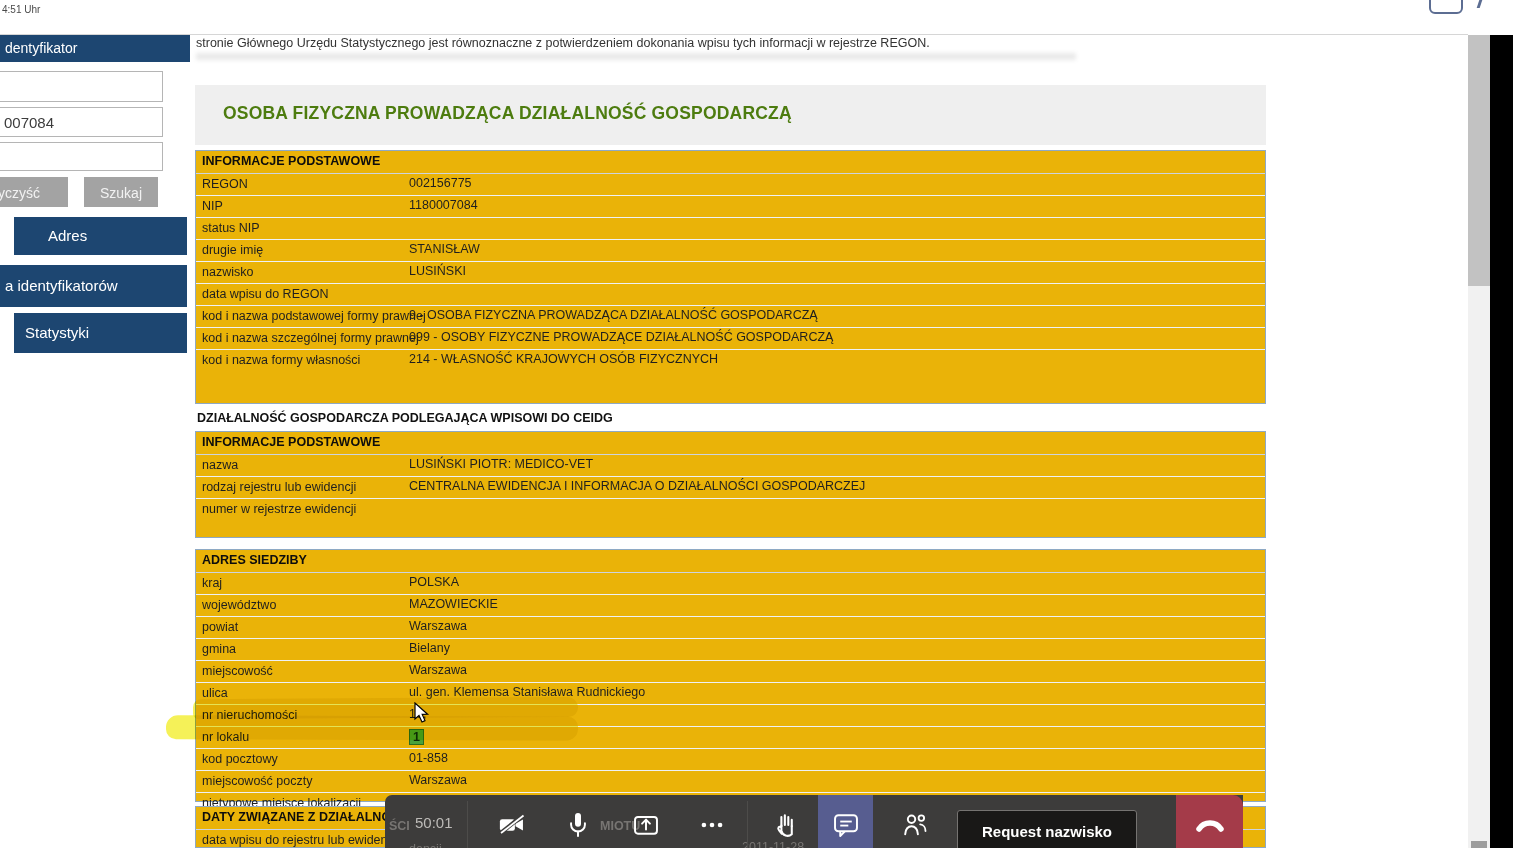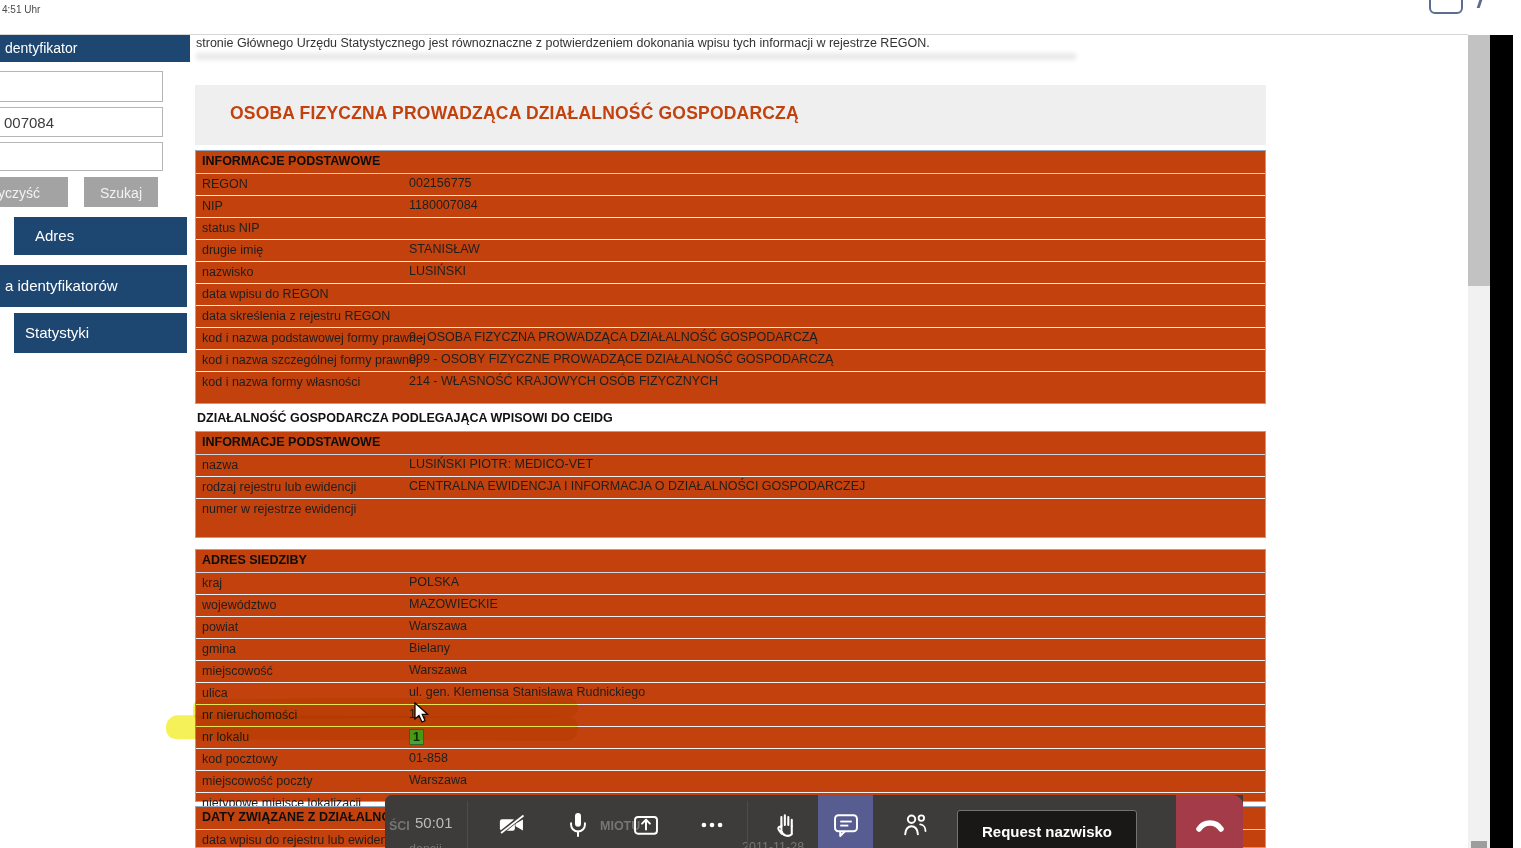--- a/index.html
+++ b/index.html
@@ -18,32 +18,32 @@
   .navy{background:#1d4671;color:#fff;}
   #sb-header{left:0;top:35px;width:190px;height:27px;font-size:14px;line-height:27px;padding-left:5px;box-sizing:border-box;}
   .sb-input{background:#fff;border:1px solid #b5b5b5;box-sizing:border-box;}
   #sb-input1{left:-30px;top:71px;width:193px;height:31px;}
   #sb-input2{left:-30px;top:107px;width:193px;height:30px;font-size:15px;color:#3c3c3c;line-height:30px;padding-left:33px;}
   #sb-input3{left:-30px;top:142px;width:193px;height:29px;}
   .gray-btn{background:#a3a3a3;color:#f2f2f2;font-size:14px;text-align:center;border:none;}
   #sb-clear{left:-30px;top:177px;width:98px;height:30px;line-height:30px;}
   #sb-search{left:84px;top:177px;width:74px;height:30px;line-height:30px;}
   .sb-nav{font-size:15px;box-sizing:border-box;}
-  #sb-nav-0{left:14px;top:217px;width:173px;height:38px;line-height:38px;padding-left:21px;}
+  #sb-nav-0{left:14px;top:217px;width:173px;height:38px;line-height:38px;padding-left:34px;}
   #sb-nav-1{left:0;top:265px;width:187px;height:42px;line-height:42px;padding-left:5px;}
   #sb-nav-2{left:14px;top:313px;width:173px;height:40px;line-height:40px;padding-left:11px;}
 
   
   #intro{left:196px;top:36px;width:1070px;font-size:12.5px;color:#333;}
   #smudge{left:196px;top:53px;width:880px;height:7px;background:#666;opacity:.14;filter:blur(2px);}
   #title-box{left:195px;top:85px;width:1071px;height:60px;background:#efefef;}
-  #page-title{left:230px;top:103px;font-size:17.5px;font-weight:bold;color:#c2410c;letter-spacing:.2px;}
+  #page-title{left:223px;top:103px;font-size:17.5px;font-weight:bold;color:#4d7c0f;letter-spacing:.2px;}
   #section2-title{left:197px;top:411px;font-size:12.5px;font-weight:bold;color:#111;}
 
-  .dtable{background:#c2410c;border:1px solid #8ea9c4;box-sizing:border-box;width:1071px;left:195px;}
+  .dtable{background:#eab308;border:1px solid #8ea9c4;box-sizing:border-box;width:1071px;left:195px;}
   #t1{top:150px;height:254px;}
   #t2{top:431px;height:107px;}
   #t3{top:549px;height:253px;}
   #t4{top:806px;height:42px;}
   .trow{position:relative;height:21px;border-bottom:1px solid #eef1f5;}
   .trow.thead{height:22px;border-bottom:1px solid #ccd4df;}
   .trow:last-child{border-bottom:none;}
   .tlabel{position:absolute;left:6px;top:3px;font-size:12.5px;color:#1f1f1f;white-space:nowrap;}
   .thead .tlabel{font-weight:bold;color:#0d0d0d;}
   .tvalue{position:absolute;left:213px;top:2px;font-size:12.5px;color:#1f1f1f;white-space:nowrap;}
@@ -122,24 +122,20 @@
       </div>
       <div class="trow">
         <span class="tlabel">nazwisko</span>
         <span class="tvalue">LUSIŃSKI</span>
       </div>
       <div class="trow">
         <span class="tlabel">data wpisu do REGON</span>
         <span class="tvalue"></span>
       </div>
       <div class="trow">
-        <span class="tlabel">data skreślenia z rejestru REGON</span>
-        <span class="tvalue"></span>
-      </div>
-      <div class="trow">
         <span class="tlabel">kod i nazwa podstawowej formy prawnej</span>
         <span class="tvalue">9 - OSOBA FIZYCZNA PROWADZĄCA DZIAŁALNOŚĆ GOSPODARCZĄ</span>
       </div>
       <div class="trow">
         <span class="tlabel">kod i nazwa szczególnej formy prawnej</span>
         <span class="tvalue">099 - OSOBY FIZYCZNE PROWADZĄCE DZIAŁALNOŚĆ GOSPODARCZĄ</span>
       </div>
       <div class="trow">
         <span class="tlabel">kod i nazwa formy własności</span>
         <span class="tvalue">214 - WŁASNOŚĆ KRAJOWYCH OSÓB FIZYCZNYCH</span>

